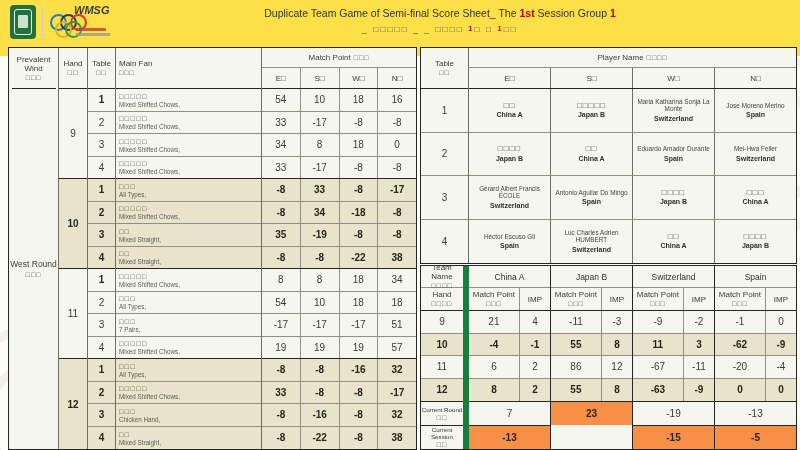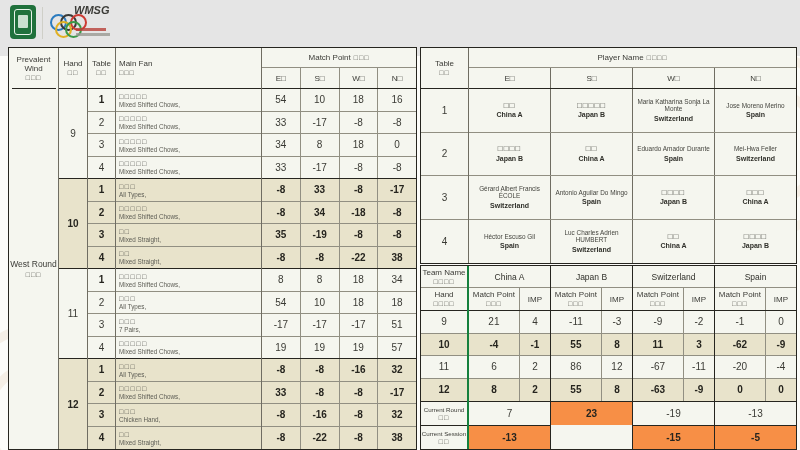--- a/index.html
+++ b/index.html
@@ -1,21 +1,21 @@
 <!DOCTYPE html>
 <html><head>
 <meta charset="utf-8">
 <style>
   html,body{margin:0;padding:0;}
   body{width:800px;height:450px;background:#fcfcf9;font-family:"Liberation Sans",sans-serif;color:#3a3a34;position:relative;overflow:hidden;}
   .wrap{position:absolute;inset:0;overflow:hidden;}
   
   .ring{position:absolute;border-radius:50%;border:9px solid rgba(223,198,163,0.22);}
   
-  .hdr{position:absolute;top:0;left:0;right:0;height:56px;background:#e5e5e5;}
+  .hdr{position:absolute;top:0;left:0;right:0;height:56px;background:#fde047;}
   .glogo{position:absolute;left:10px;top:5px;width:26px;height:34px;background:#20713c;border-radius:4px;}
   .glogo .inner{position:absolute;left:4px;top:4px;right:4px;bottom:4px;border:1.5px solid #e9f3ea;border-radius:3px;}
   .glogo .sq{position:absolute;left:8px;top:10px;width:10px;height:13px;background:#e9f3ea;opacity:.85;border-radius:1px;}
   .hsep{position:absolute;left:42px;top:7px;width:1px;height:32px;background:#cfcfc8;}
   .rings{position:absolute;left:50px;top:6px;width:58px;height:36px;}
   .ring5{position:absolute;width:13px;height:13px;border-radius:50%;background:transparent;}
   .wmsgtxt{position:absolute;left:24px;top:-2px;font-size:11px;font-style:italic;font-weight:700;color:#3c3c38;letter-spacing:0;}
   .tiny1{position:absolute;left:26px;top:22px;width:30px;height:2.5px;background:#b8413a;opacity:.8;}
   .tiny2{position:absolute;left:26px;top:27px;width:34px;height:2.5px;background:#9a9a93;opacity:.8;}
   .cjklogo{position:absolute;left:114px;top:16px;font-size:10px;font-weight:700;color:#4a4a44;letter-spacing:1px;}
@@ -93,20 +93,24 @@
     <div class="rings">
       <span class="wmsgtxt">WMSG</span>
       <div class="ring5" style="left:0;top:8px;border:2.5px solid #2b7bbf;"></div>
       <div class="ring5" style="left:10px;top:8px;border:2.5px solid #3a3a38;"></div>
       <div class="ring5" style="left:20px;top:8px;border:2.5px solid #cc3b33;"></div>
       <div class="ring5" style="left:5px;top:15px;border:2.5px solid #e0b024;"></div>
       <div class="ring5" style="left:15px;top:15px;border:2.5px solid #3a9a48;"></div>
       <div class="tiny1"></div>
       <div class="tiny2"></div>
     </div>
+    <div class="titlebox">
+      <div class="t1"><span>Duplicate Team Game of Semi-final Score Sheet_  The </span><span class="red">1st</span><span> Session Group </span><span class="red">1</span></div>
+      <div class="t2"><span>_ □□□□□ _ _ □□□□ </span><span class="red">1</span><span>□ □ </span><span class="red">1</span><span>□□</span></div>
+    </div>
   </div>
 
   <div class="lt">
 
     <div class="col brt" style="width:50px;align-items:center;">
       <div class="c h41 bbd hcell">
         <span style="width:44px;">Prevalent Wind</span>
         <span class="cjk">□□□</span>
       </div>
       <div class="c h360">
@@ -422,21 +426,21 @@
         <div class="c">
             <span class="pname box">□□□□</span>
             <span class="pcountry">Japan B</span>
           </div>
       </div>
     </div>
   </div>
 
   <div class="tt">
 
-    <div class="col" style="width:48px;border-right:2px solid #15803d;">
+    <div class="col" style="width:48px;border-right:6px solid #15803d;">
       <div class="c h22a bb hcell">
           <span>Team Name</span>
           <span class="cjk">□□□□</span>
         </div>
       <div class="c h23 bbd hcell">
           <span>Hand</span>
           <span class="cjk">□□□□</span>
         </div>
       <div class="c h22 bb num">9</div>
       <div class="c h22 bb numb sh">10</div>

